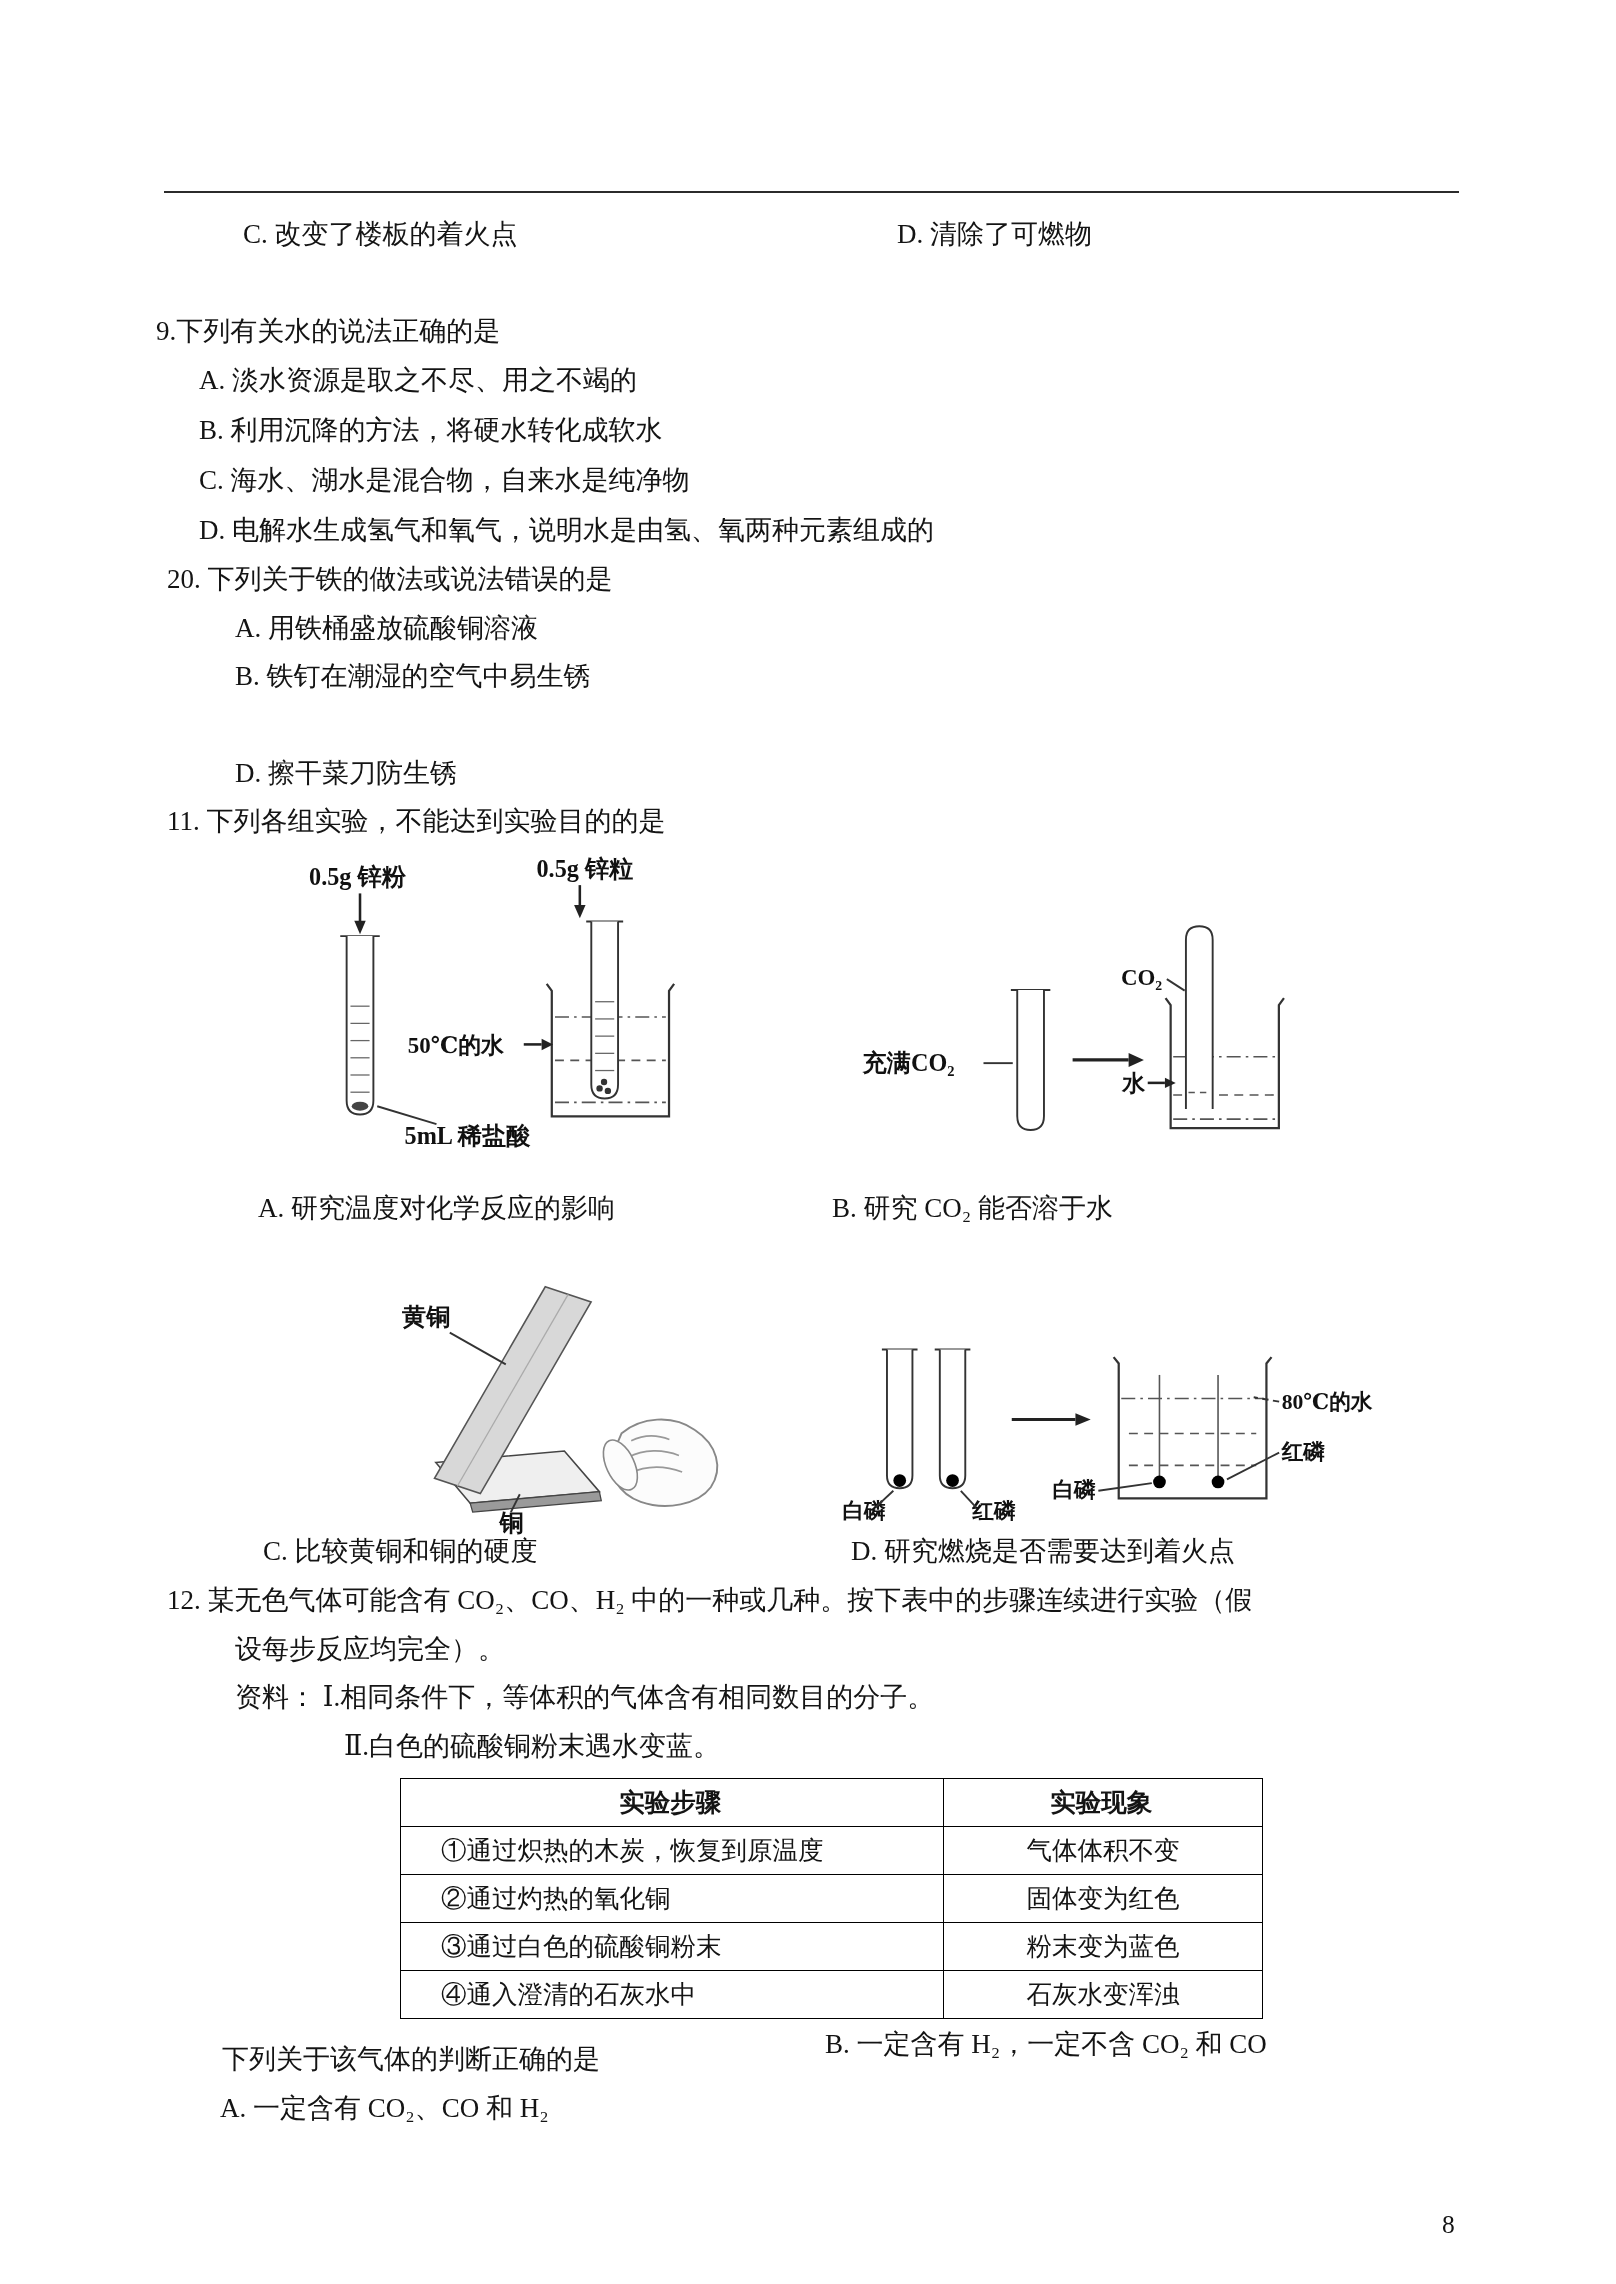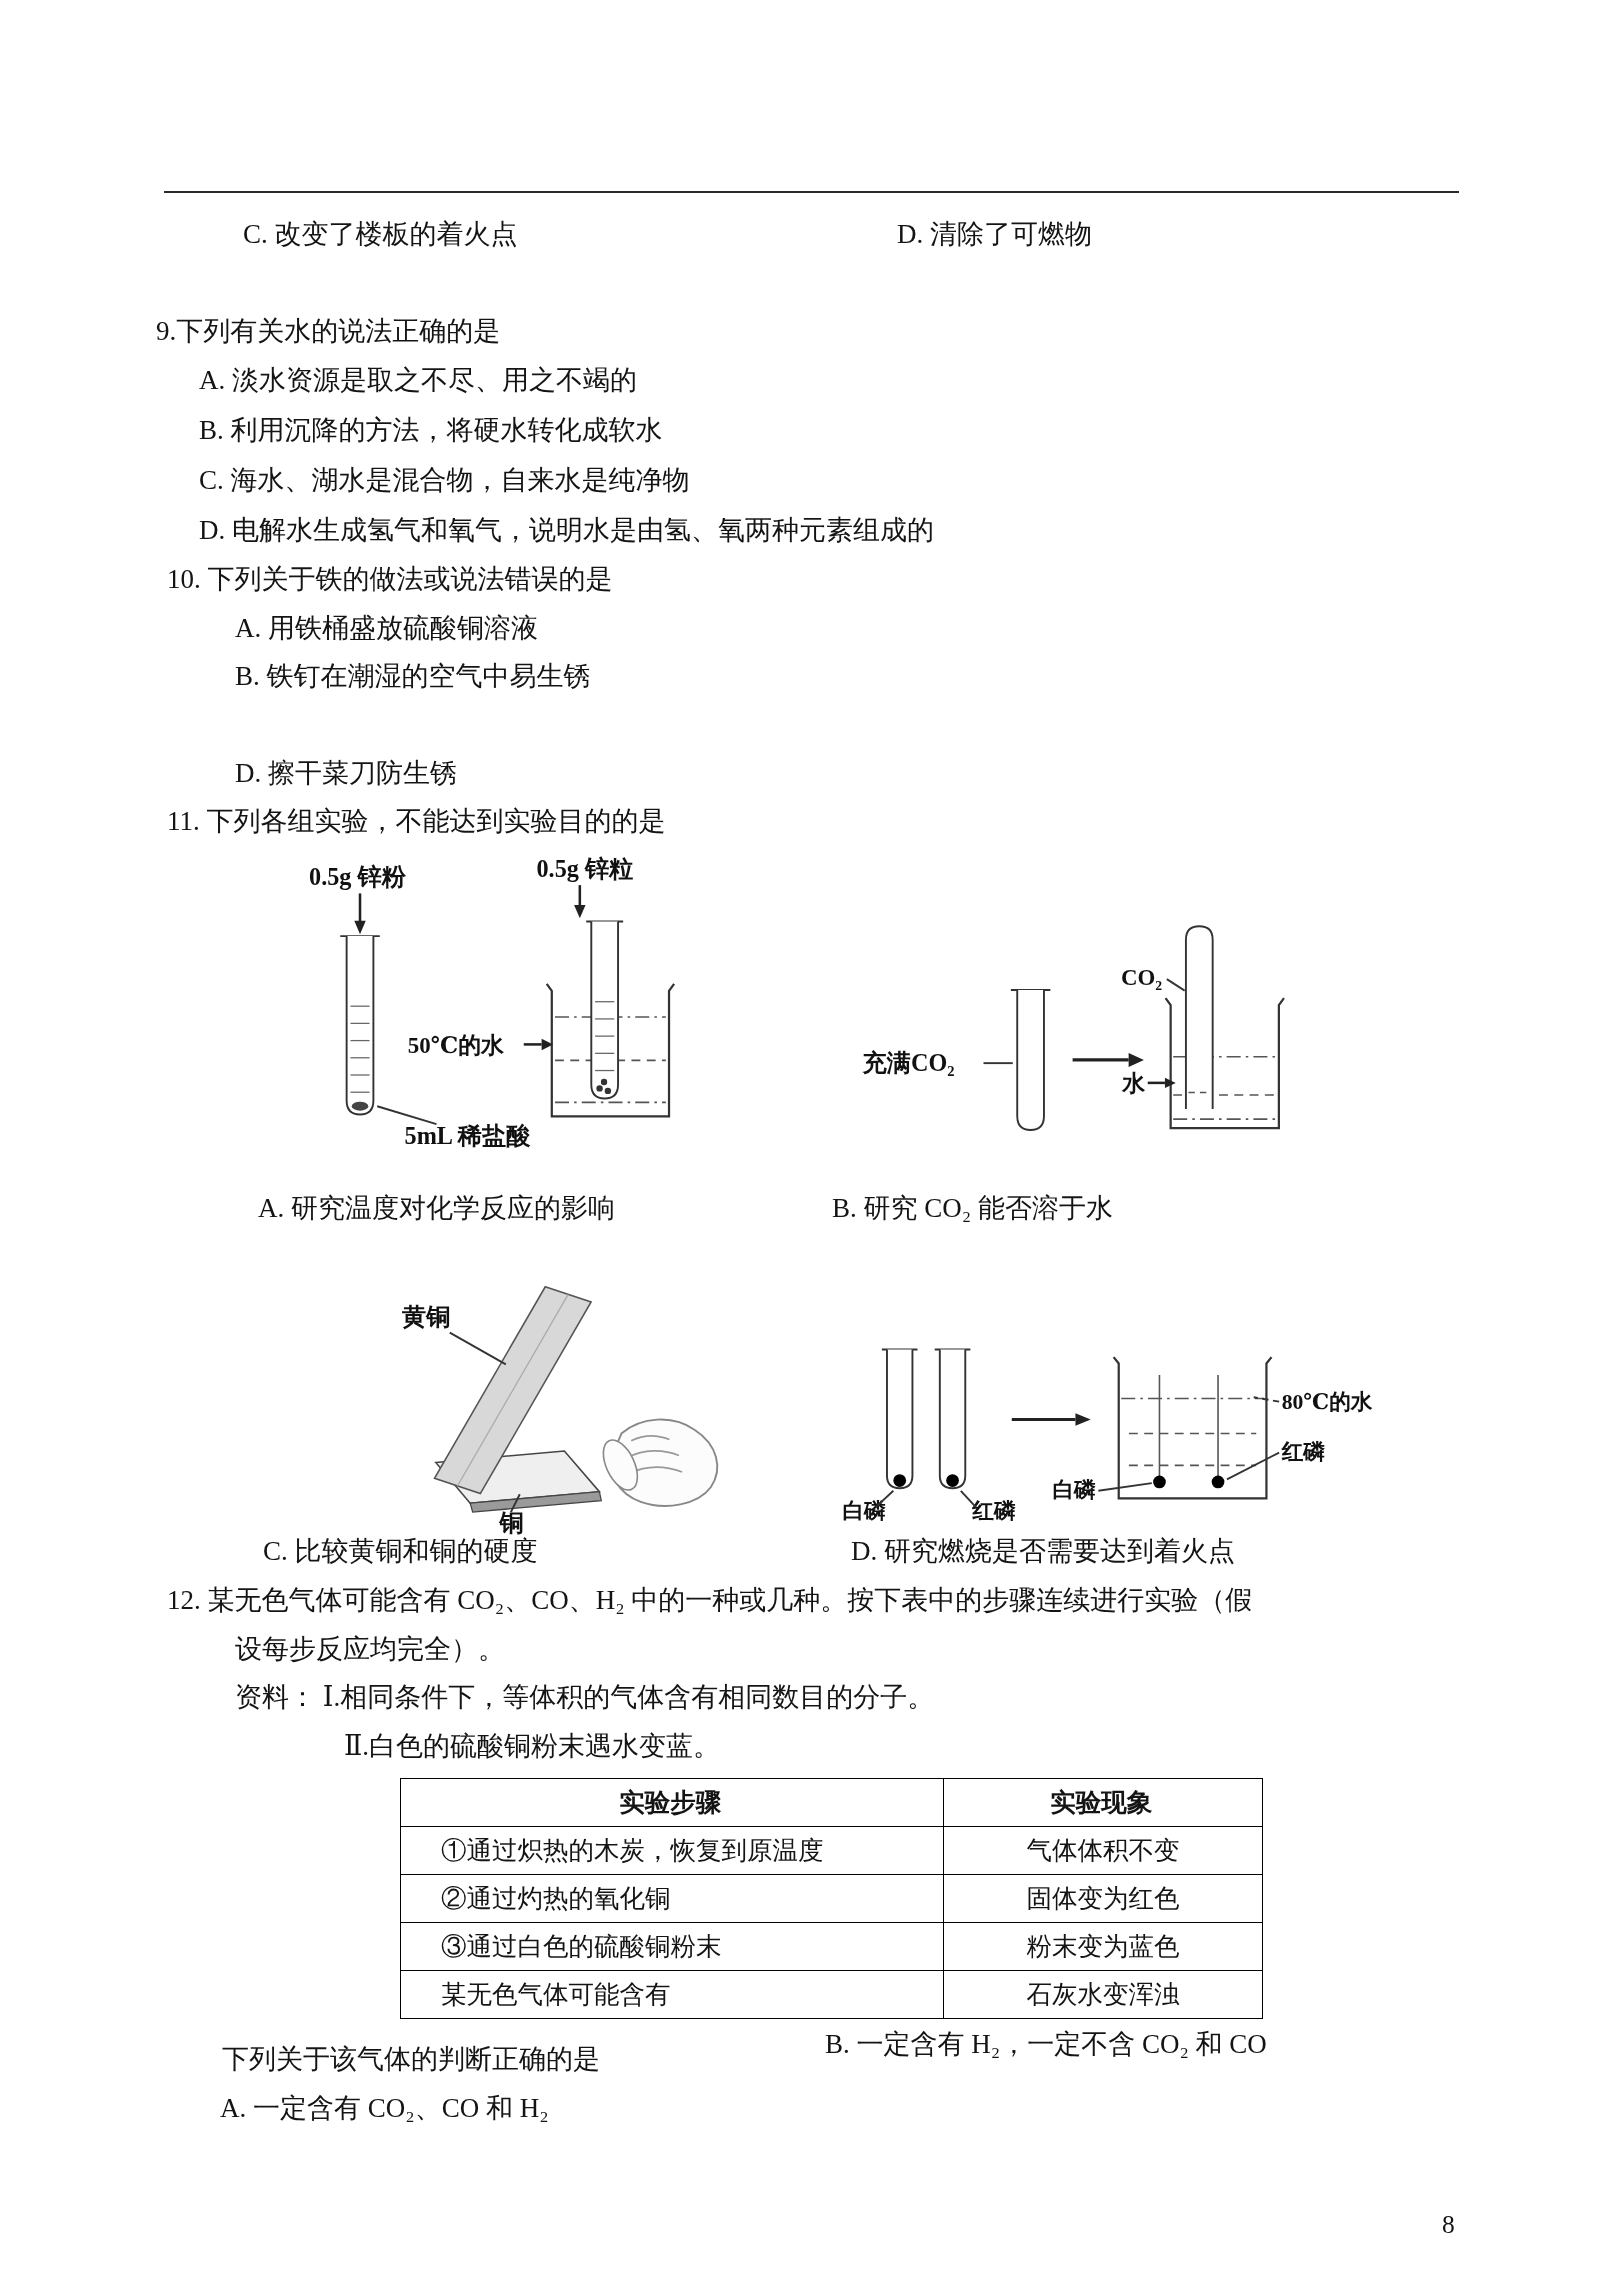--- a/index.html
+++ b/index.html
@@ -27,21 +27,21 @@
 
   <div class="t" style="left:243px;top:190px">C. 改变了楼板的着火点</div>
   <div class="t" style="left:897px;top:190px">D. 清除了可燃物</div>
 
   <div class="t" style="left:156px;top:287px">9.下列有关水的说法正确的是</div>
   <div class="t" style="left:199px;top:336px">A. 淡水资源是取之不尽、用之不竭的</div>
   <div class="t" style="left:199px;top:386px">B. 利用沉降的方法，将硬水转化成软水</div>
   <div class="t" style="left:199px;top:436px">C. 海水、湖水是混合物，自来水是纯净物</div>
   <div class="t" style="left:199px;top:486px">D. 电解水生成氢气和氧气，说明水是由氢、氧两种元素组成的</div>
 
-  <div class="t" style="left:167px;top:535px">10. 下列关于铁的做法或说法错误的是</div>
+  <div class="t" style="left:167px;top:535px">20. 下列关于铁的做法或说法错误的是</div>
   <div class="t" style="left:235px;top:584px">A. 用铁桶盛放硫酸铜溶液</div>
   <div class="t" style="left:235px;top:632px">B. 铁钉在潮湿的空气中易生锈</div>
   <div class="t" style="left:235px;top:729px">D. 擦干菜刀防生锈</div>
 
   <div class="t" style="left:167px;top:777px">11. 下列各组实验，不能达到实验目的的是</div>
 
   <svg class="diagram" style="left:274px;top:822px" width="446" height="306" viewBox="0 0 700 480">
     <text x="55" y="55" font-size="38">0.5g 锌粉</text>
     <g>
       <line x1="135" y1="68" x2="135" y2="113" stroke="#222" stroke-width="4"></line>
@@ -218,21 +218,21 @@
       </tr>
       <tr>
         <td class="c1">②通过灼热的氧化铜</td>
         <td class="c2">固体变为红色</td>
       </tr>
       <tr>
         <td class="c1">③通过白色的硫酸铜粉末</td>
         <td class="c2">粉末变为蓝色</td>
       </tr>
       <tr>
-        <td class="c1">某无色气体可能含有</td>
+        <td class="c1">④通入澄清的石灰水中</td>
         <td class="c2">石灰水变浑浊</td>
       </tr>
     </tbody>
   </table>
 
   <div class="t" style="left:222px;top:2015px">下列关于该气体的判断正确的是</div>
   <div class="t" style="left:220px;top:2064px">A. 一定含有 CO₂、CO 和 H₂</div>
   <div class="t" style="left:825px;top:2000px">B. 一定含有 H₂，一定不含 CO₂ 和 CO</div>
 
   <div class="pagenum" style="left:1442px;top:2182px">8</div>

